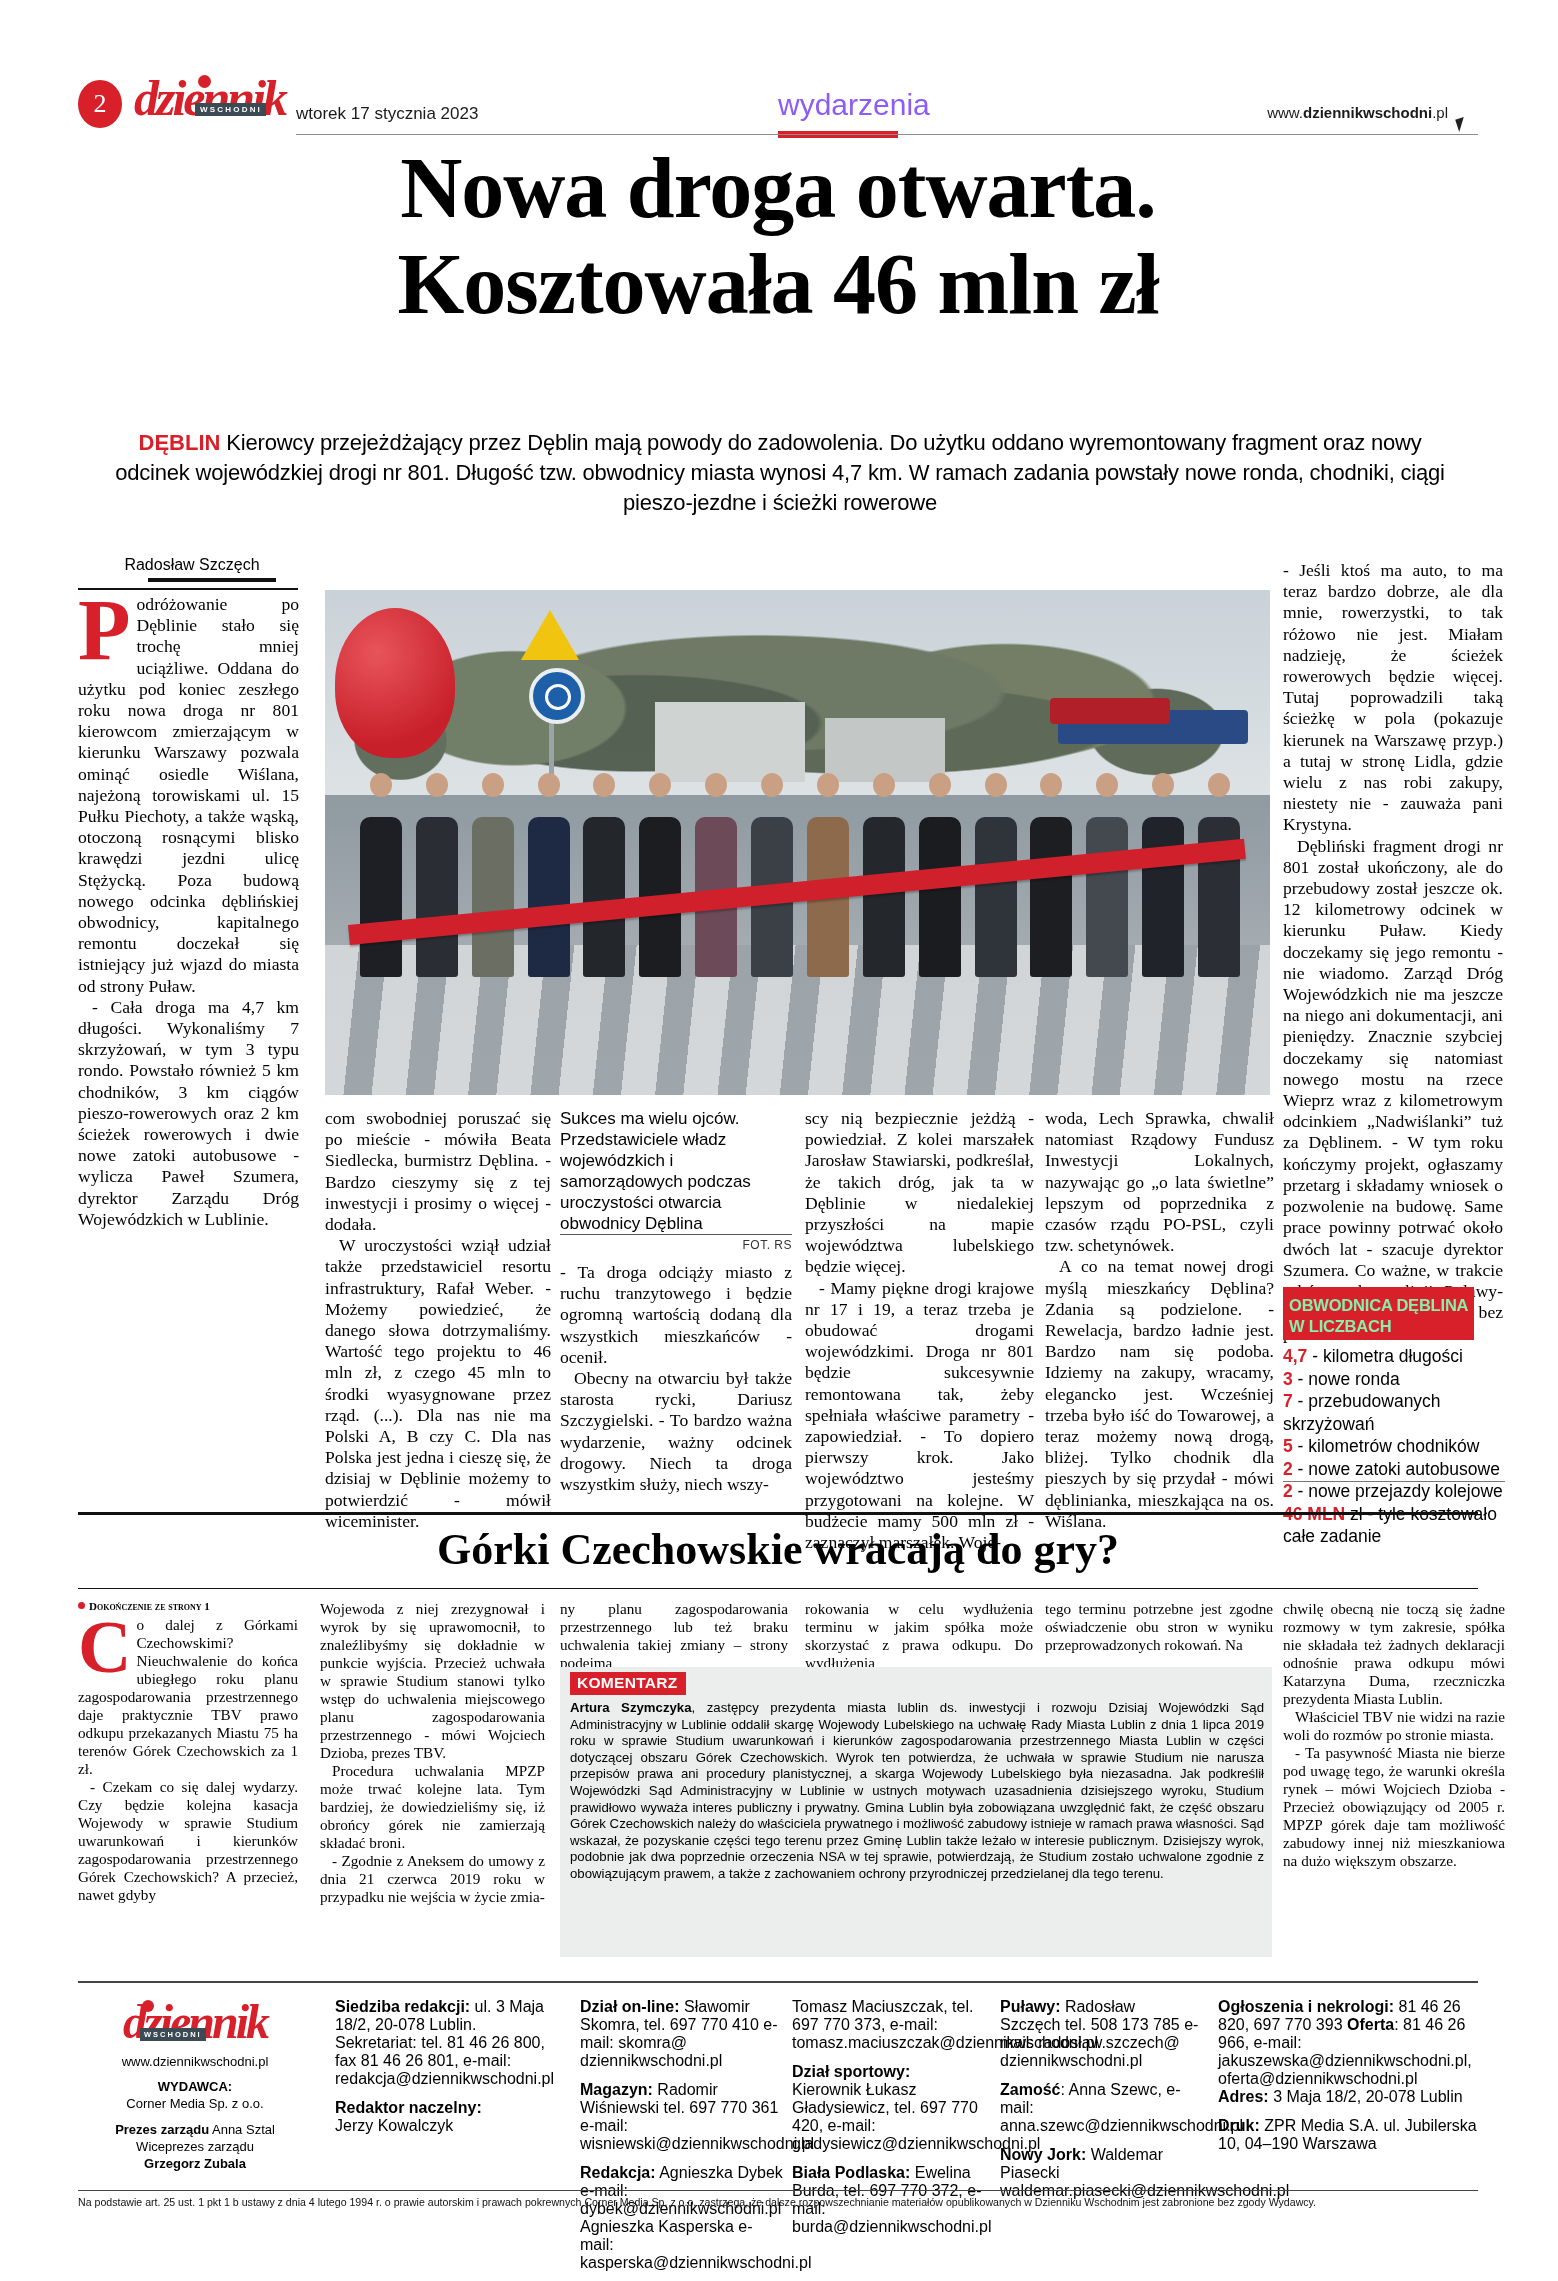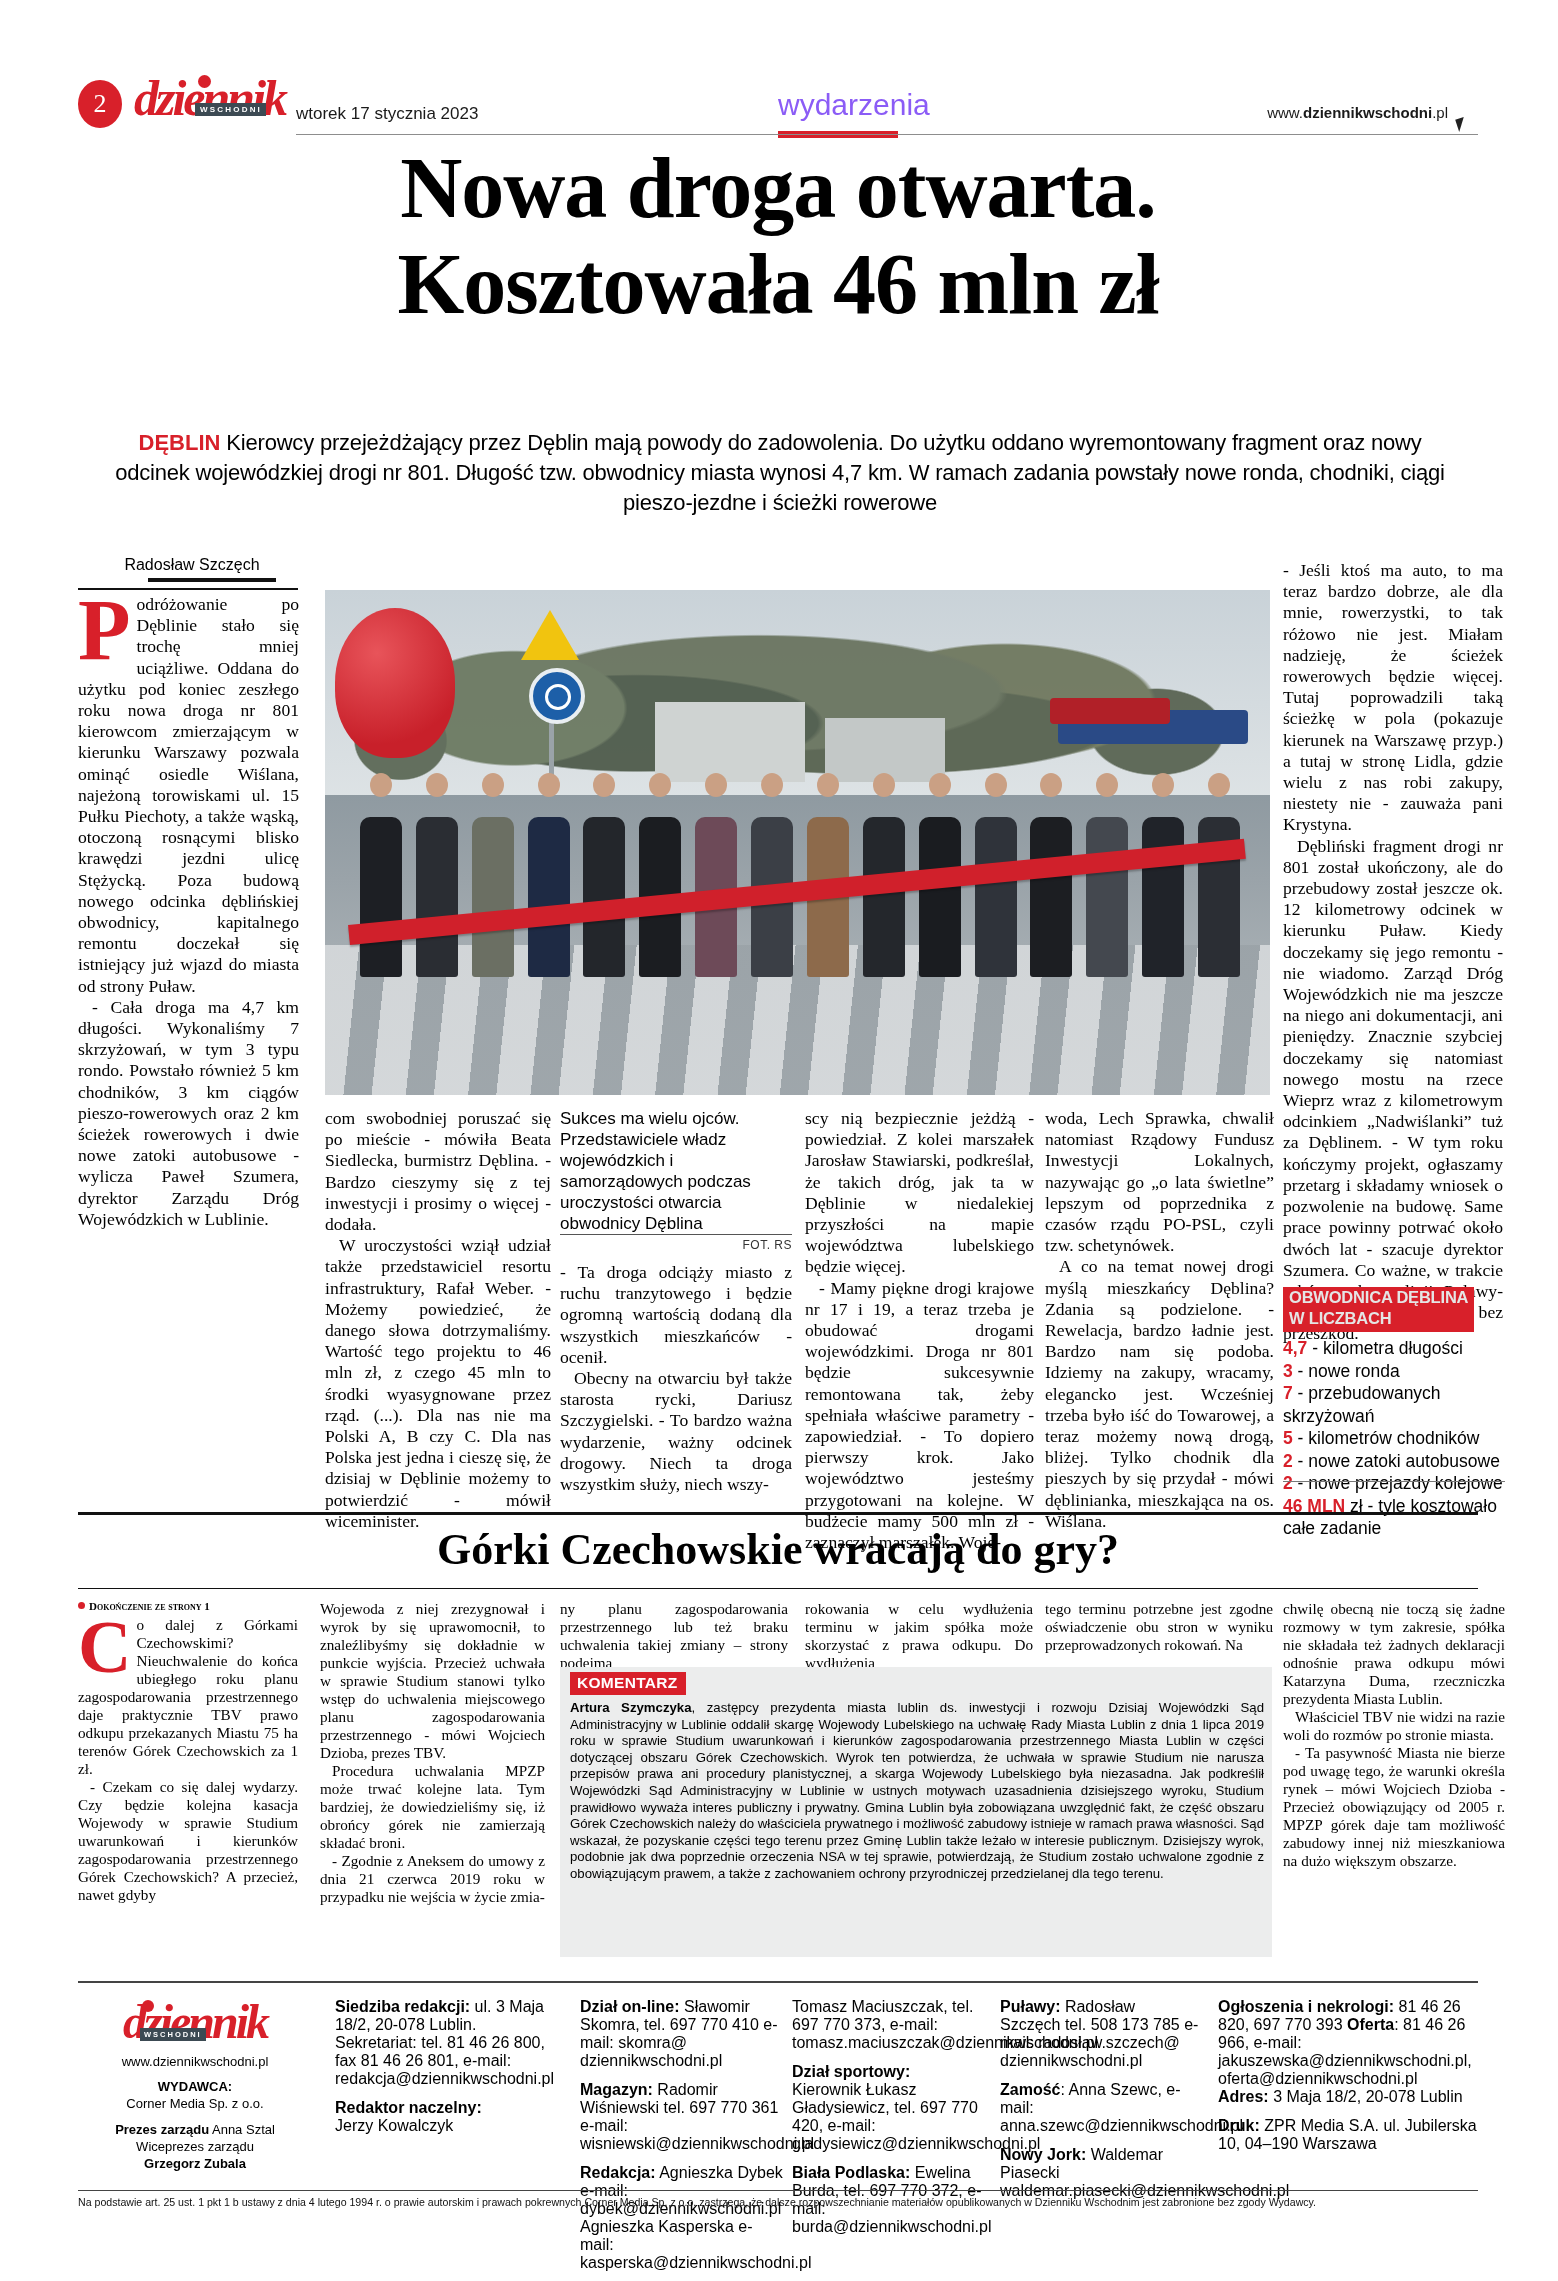--- a/index.html
+++ b/index.html
@@ -86,22 +86,22 @@
   
   .photo{position:absolute;left:325px;top:590px;width:945px;height:505px;overflow:hidden;background:#8f9aa3;}
   .caption{position:absolute;left:560px;top:1108px;width:232px;
     font-family:"Liberation Sans",sans-serif;font-size:17px;line-height:21px;}
   .caption-rule{position:absolute;left:560px;top:1234px;width:232px;height:1px;background:#555;}
   .photo-credit{position:absolute;left:560px;top:1238px;width:232px;text-align:right;
     font-family:"Liberation Sans",sans-serif;font-size:12px;color:#333;letter-spacing:.5px;}
 
   
   .stats{position:absolute;left:1283px;top:1287px;width:222px;}
-  .stats-head{display:inline-block;background:#d8202a;color:#e5e5e5;font-weight:700;
-    font-size:16.5px;line-height:21px;padding:0 6px 3px 6px;letter-spacing:-0.2px;}
+  .stats-head{display:inline-block;background:#d8202a;color:#86efac;font-weight:700;
+    font-size:16.5px;line-height:21px;padding:8px 6px 3px 6px;letter-spacing:-0.2px;}
   .stats-list{margin-top:5px;font-size:17.5px;line-height:22.5px;}
   .stats-list .v{color:#d8202a;font-weight:700;}
   .stats-rule{position:absolute;left:1283px;top:1481px;width:222px;height:1px;background:#777;}
 
   .art1-bottom-rule{position:absolute;left:78px;top:1512px;width:1400px;height:3px;background:#111;}
 
   
   .headline2{position:absolute;left:78px;top:1524px;width:1400px;text-align:center;
     font-family:"Liberation Serif",serif;font-weight:700;font-size:44px;line-height:52px;}
   .art2-rule{position:absolute;left:78px;top:1588px;width:1400px;height:1px;background:#111;}

